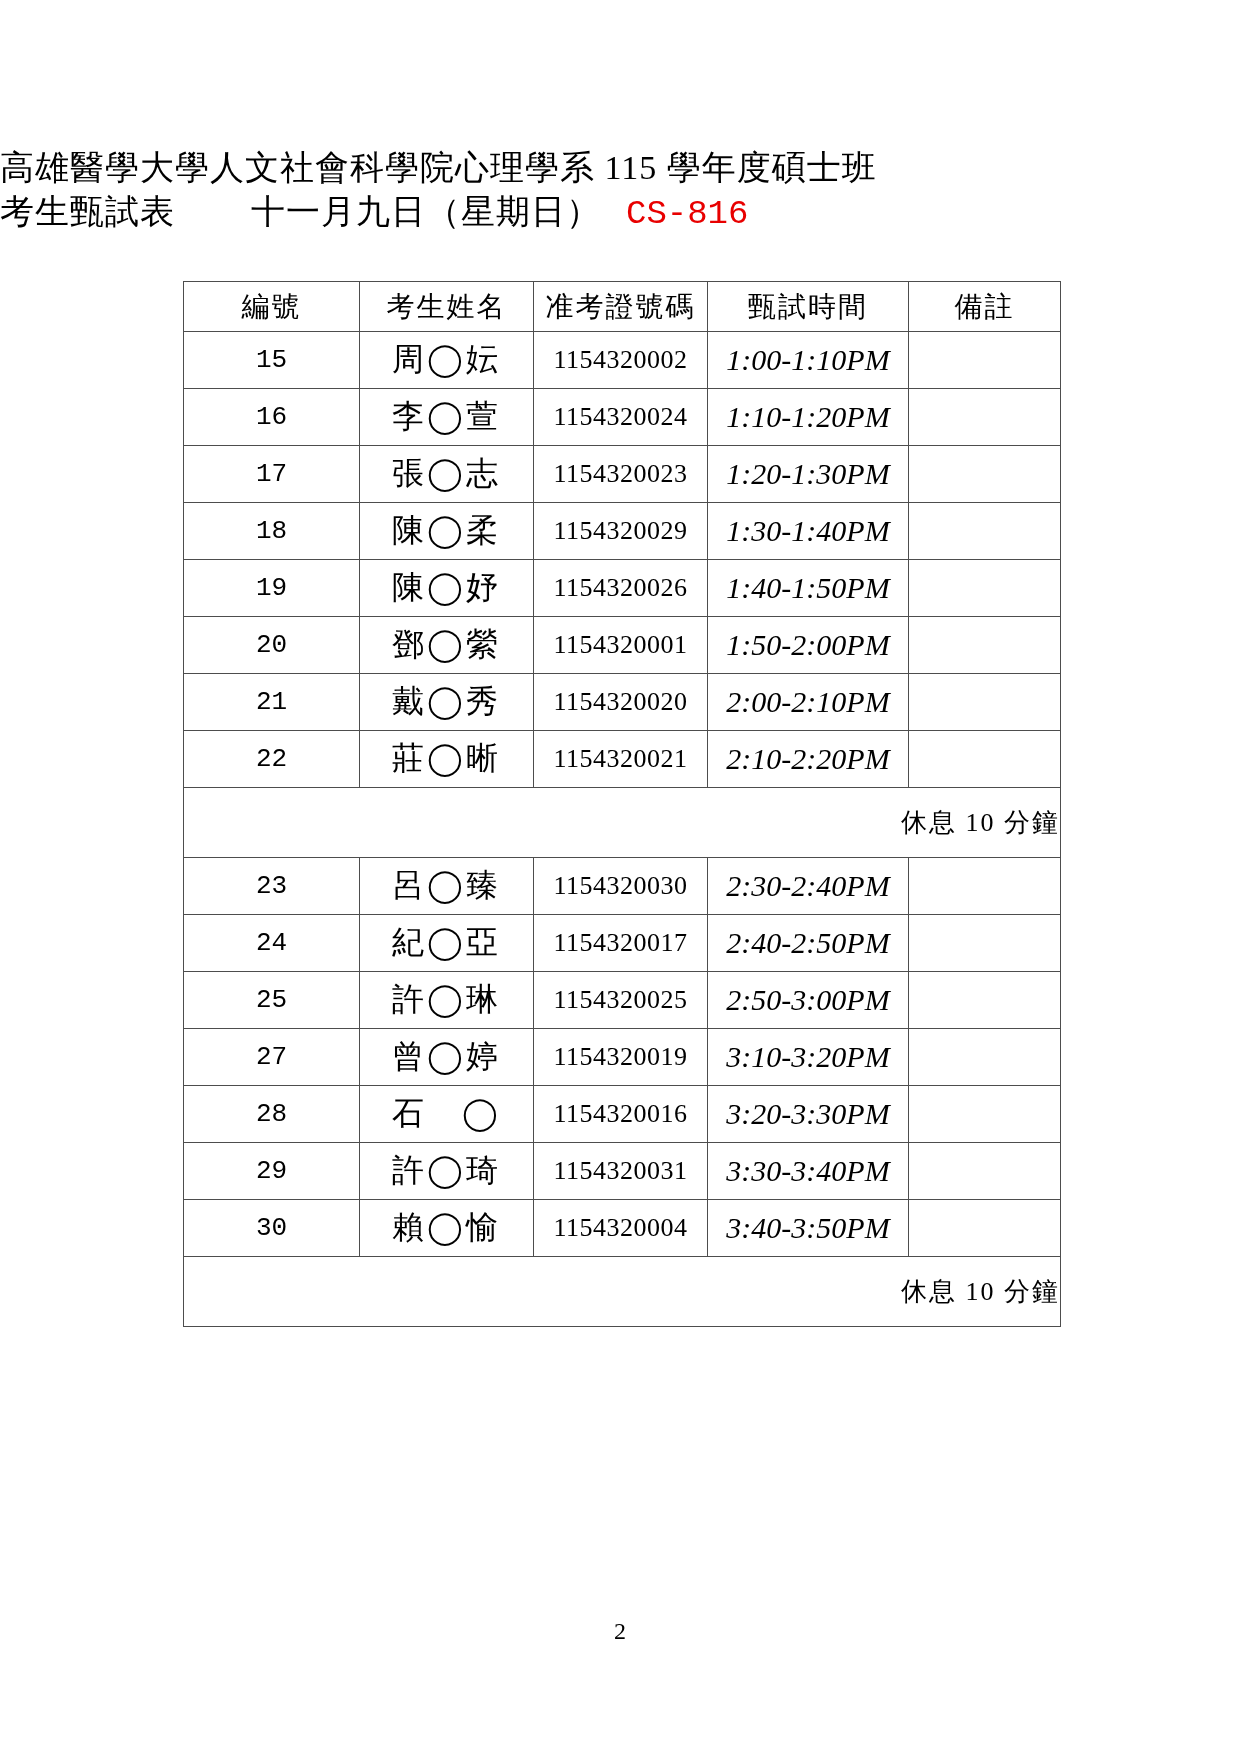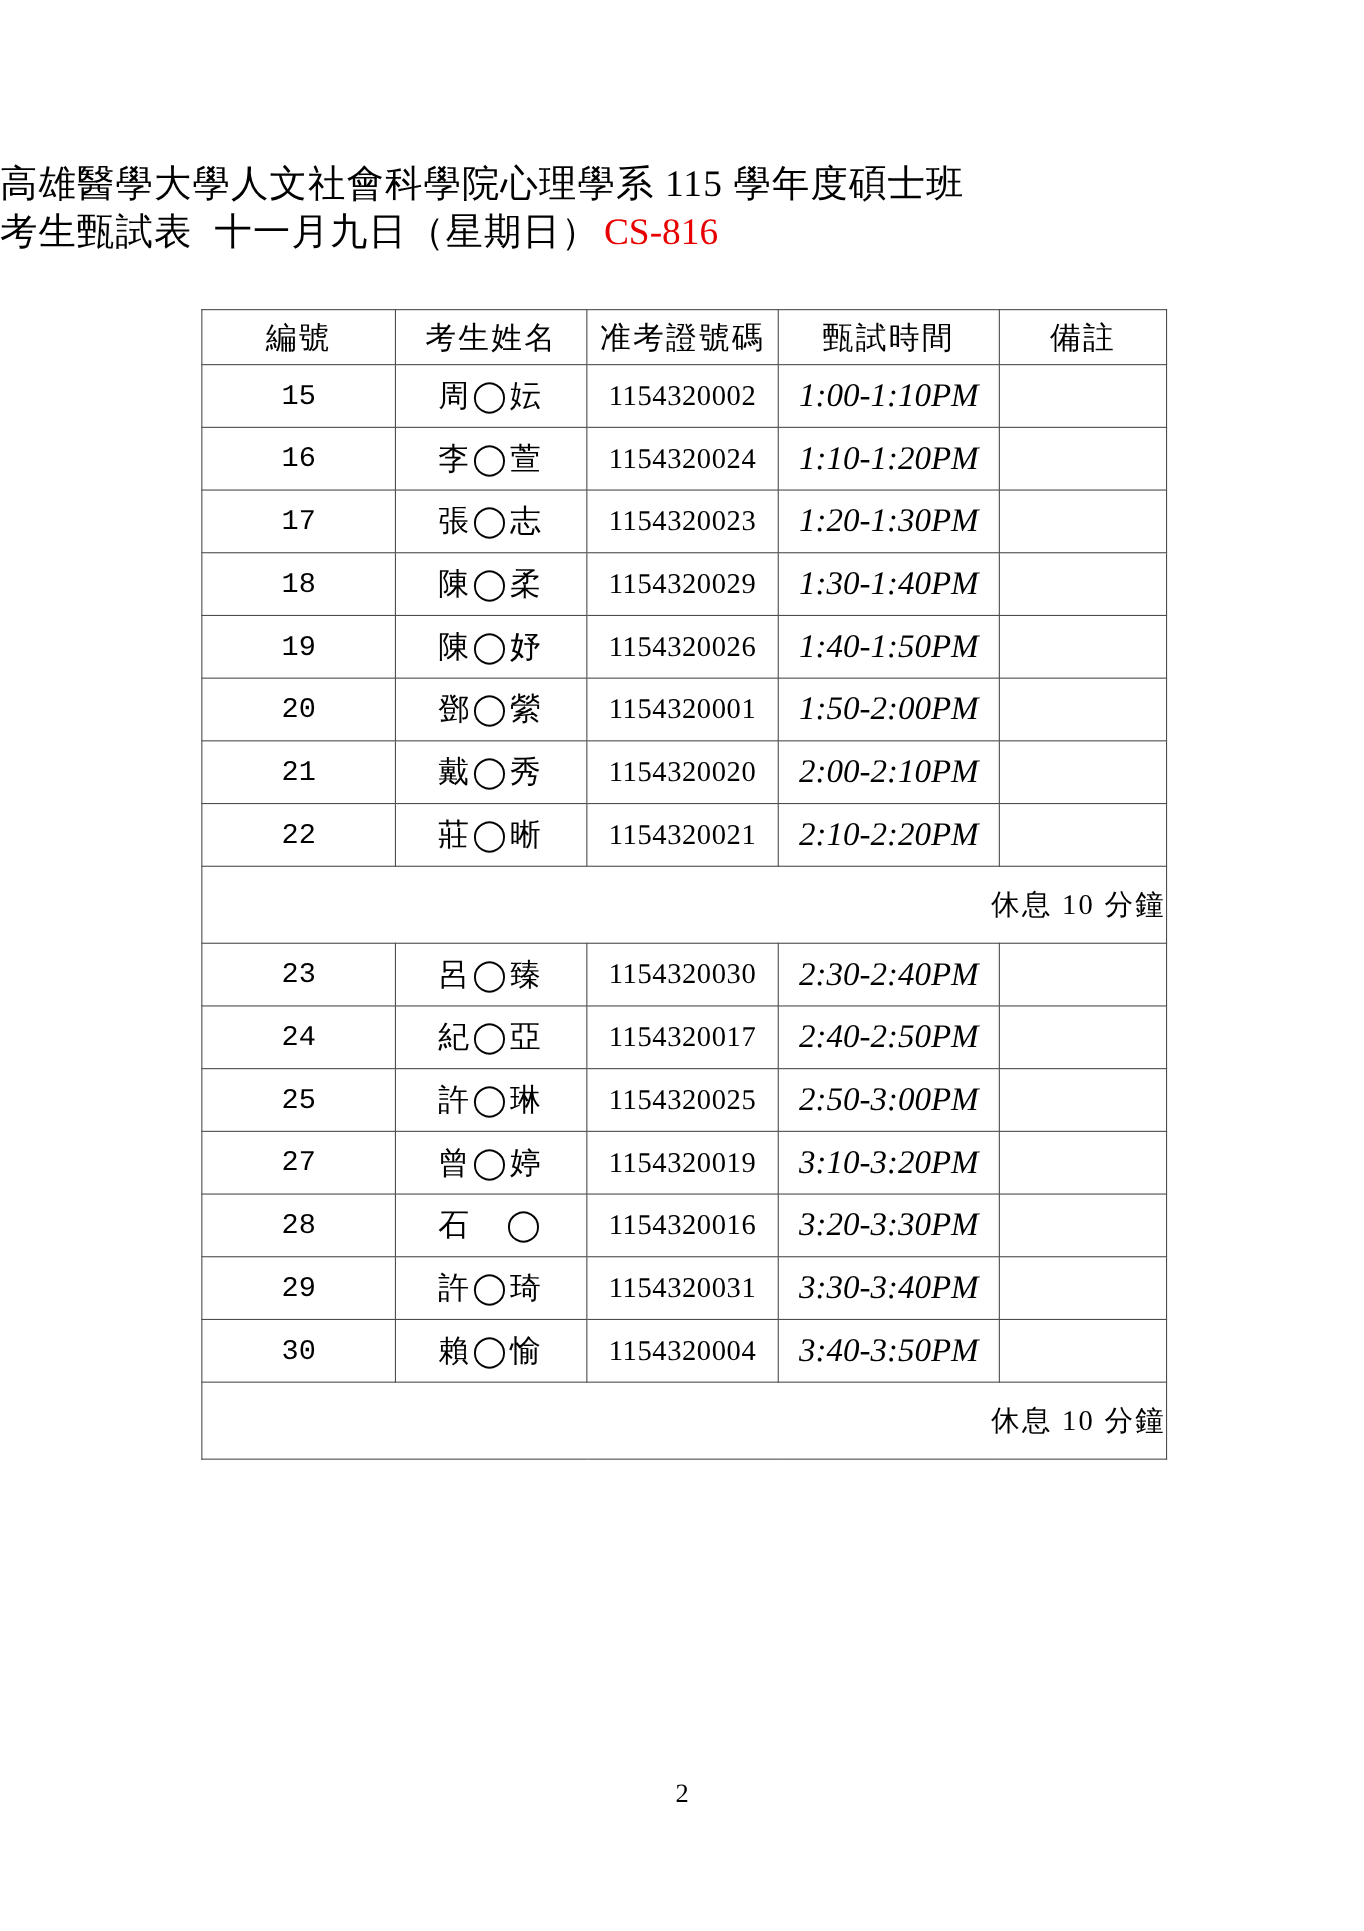--- a/index.html
+++ b/index.html
@@ -19,25 +19,26 @@
     top: 146px;
     left: 0;
     width: 100%;
   }
   .title-line {
     font-size: 34px;
     line-height: 44px;
     letter-spacing: 1px;
     white-space: nowrap;
   }
-  .schedule-line .sched-date { margin-left: 20px; }
+  .schedule-line .sched-date { margin-left: 76px; }
   .schedule-line .sched-room {
     color: #e80000;
-    margin-left: 4px;
+    margin-left: 25px;
     letter-spacing: 0;
+    font-family: Liberation Mono, monospace;
   }
   table.schedule {
     position: absolute;
     left: 183px;
     top: 281px;
     width: 877px;
     border-collapse: collapse;
     table-layout: fixed;
   }
   table.schedule td, table.schedule th {
@@ -54,21 +55,21 @@
   .col-time   { width: 201px; }
   .col-note   { width: 152px; }
 
   tr.header-row th {
     height: 49px;
     font-size: 28px;
     letter-spacing: 2px;
   }
   tr.data-row td { height: 56px; }
   td.c-no   { font-size: 26px; font-family: Liberation Mono, monospace; }
-  td.c-name { font-size: 28px; letter-spacing: 3px; }
+  td.c-name { font-size: 32px; letter-spacing: 3px; }
   td.c-ticket { font-size: 26px; letter-spacing: 0.5px; }
   td.c-time { font-size: 30px; letter-spacing: 0; font-style: italic; }
   tr.break-row td {
     height: 69px;
     font-size: 26px;
     letter-spacing: 2px;
     text-align: right;
   }
   .page-number {
     position: absolute;

